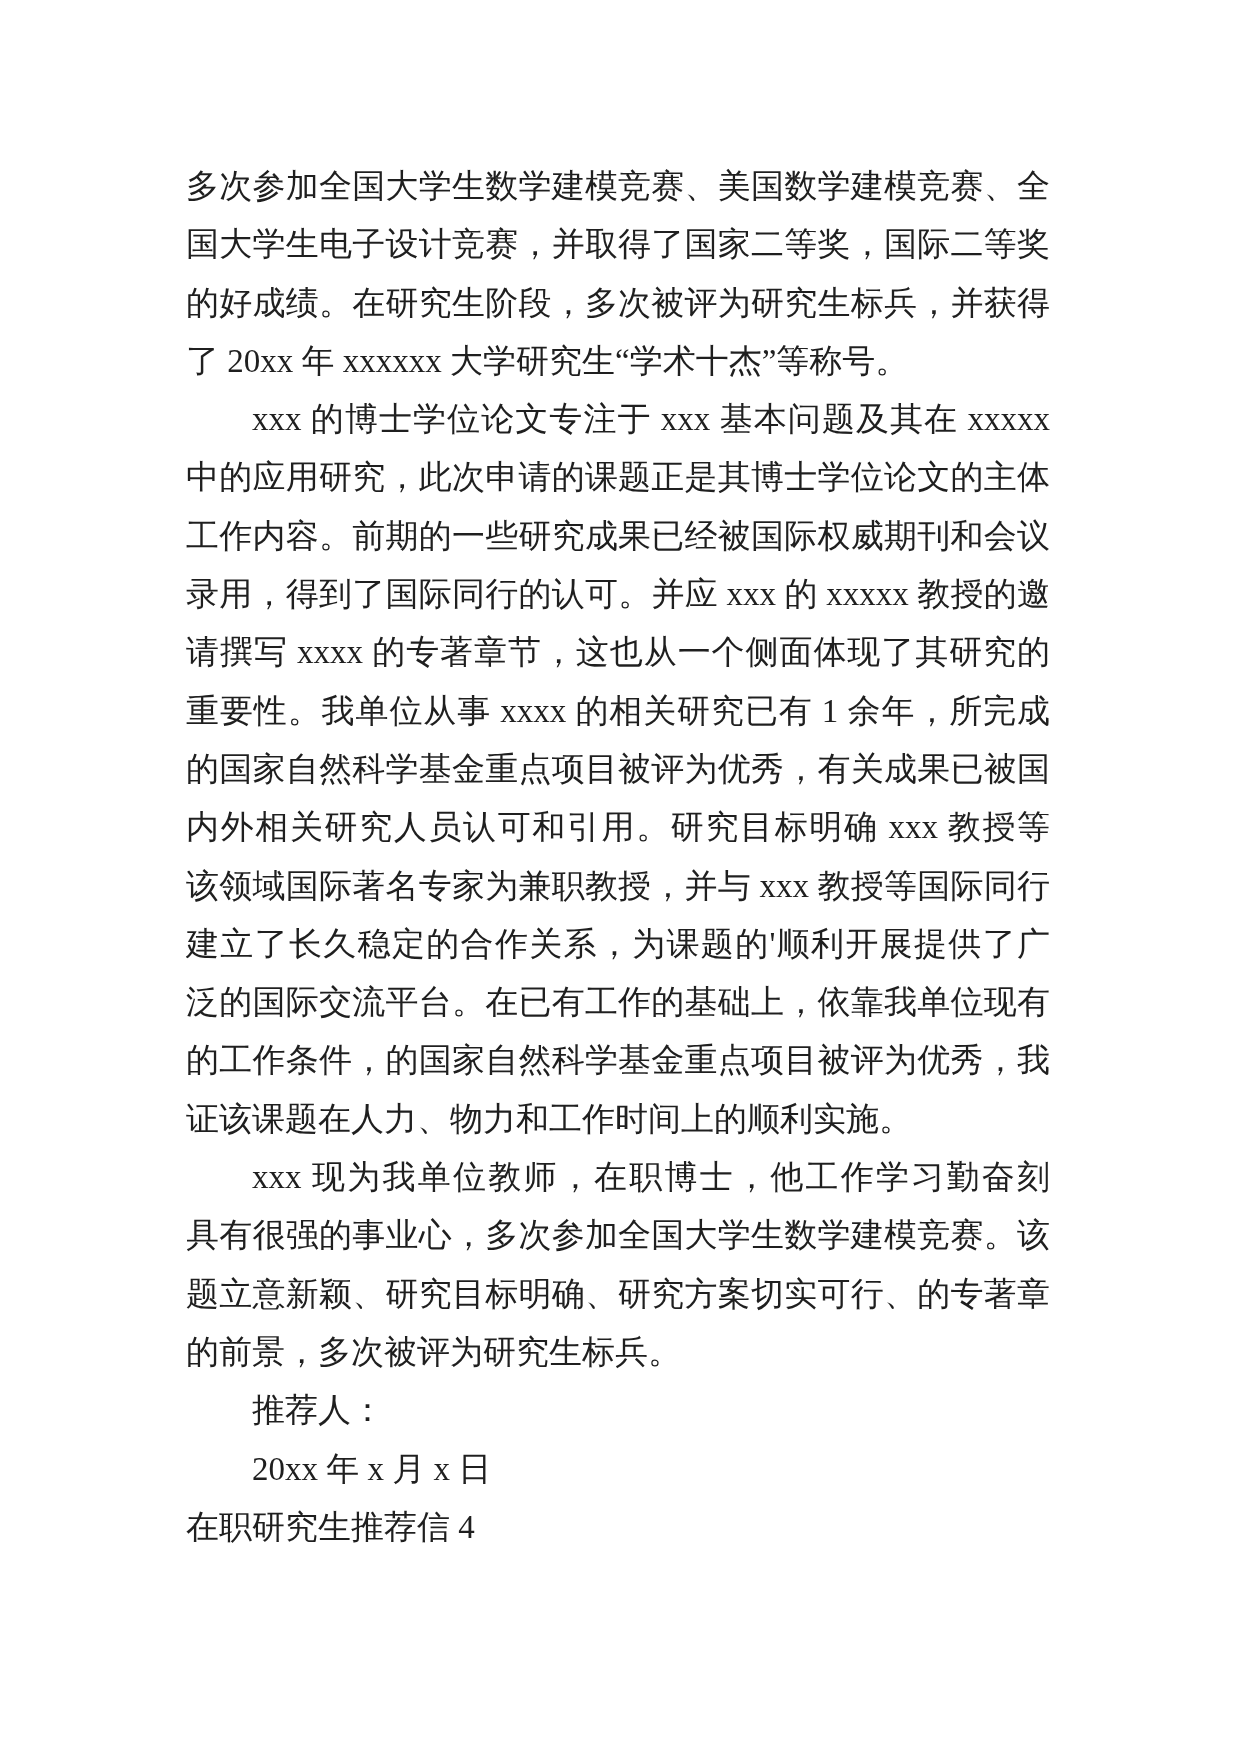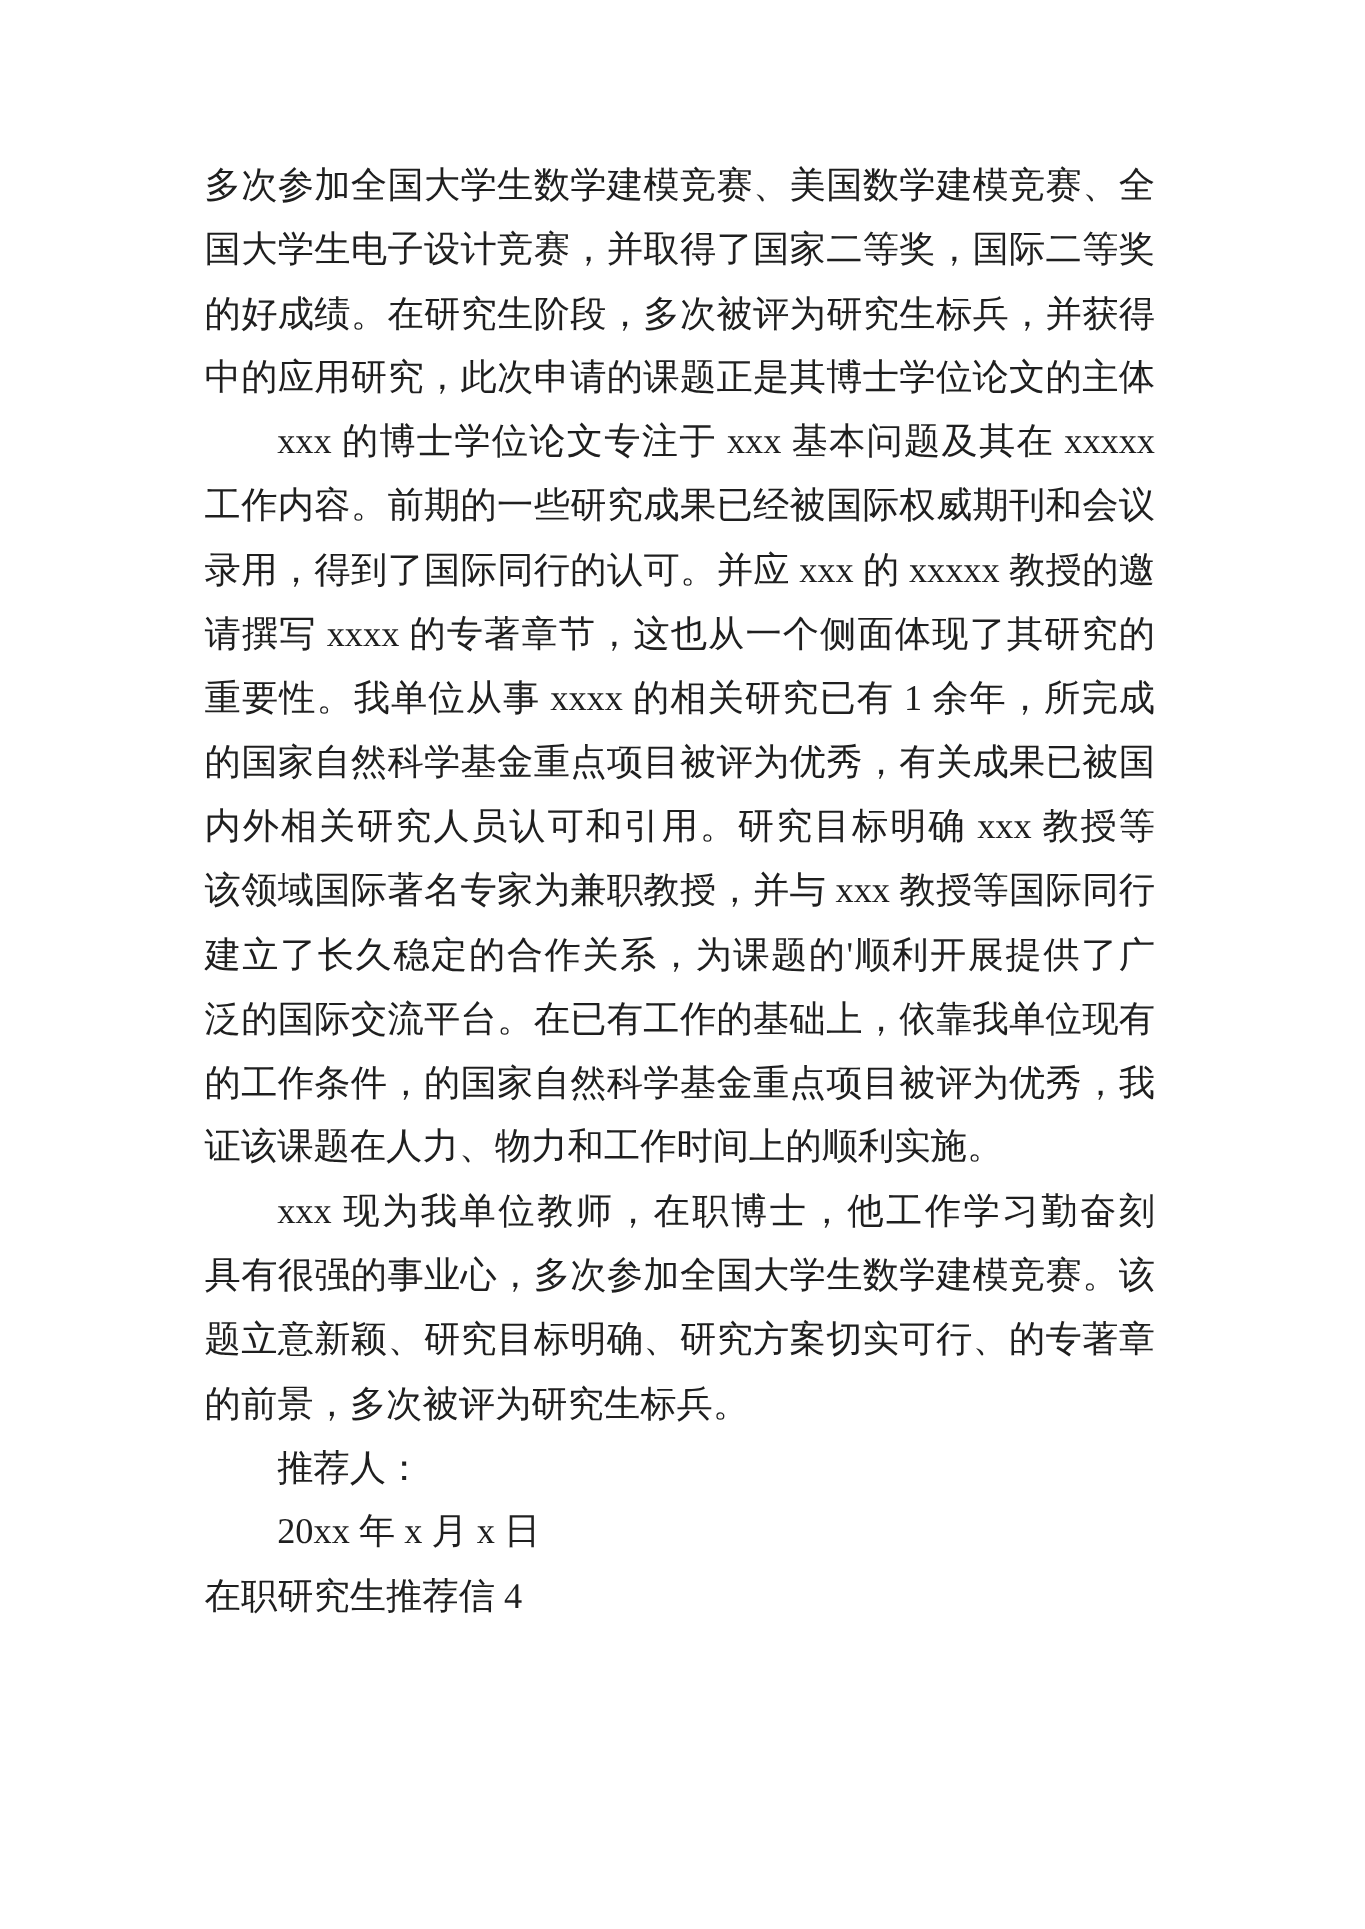--- a/index.html
+++ b/index.html
@@ -11,21 +11,21 @@
     position: relative;
     width: 1241px;
     height: 1754px;
     background: #ffffff;
     overflow: hidden;
     font-family: "Liberation Serif", "DejaVu Serif", serif;
   }
   .doc-body {
     position: absolute;
     left: 186px;
-    top: 140px;
+    top: 157px;
     width: 864px;
     color: #1f1f1f;
     font-size: 33px;
     font-weight: 400;
   }
   .line {
     height: 58.3px;
     line-height: 58.3px;
     white-space: nowrap;
     text-align: left;
@@ -44,22 +44,23 @@
   }
 </style>
 </head>
 <body>
 
 <div class="page">
   <div class="doc-body" id="doc-body">
       <div class="line fill">多次参加全国大学生数学建模竞赛、美国数学建模竞赛、全</div>
       <div class="line fill">国大学生电子设计竞赛，并取得了国家二等奖，国际二等奖</div>
       <div class="line fill">的好成绩。在研究生阶段，多次被评为研究生标兵，并获得</div>
+      <div class="line">了 20xx 年 xxxxxx 大学研究生“学术十杰”等称号。</div>
+      <div class="line indent fill">xxx 的博士学位论文专注于 xxx 基本问题及其在 xxxxx</div>
       <div class="line fill">中的应用研究，此次申请的课题正是其博士学位论文的主体</div>
-      <div class="line indent fill">xxx 的博士学位论文专注于 xxx 基本问题及其在 xxxxx</div>
       <div class="line fill">工作内容。前期的一些研究成果已经被国际权威期刊和会议</div>
       <div class="line fill">录用，得到了国际同行的认可。并应 xxx 的 xxxxx 教授的邀</div>
       <div class="line fill">请撰写 xxxx 的专著章节，这也从一个侧面体现了其研究的</div>
       <div class="line fill">重要性。我单位从事 xxxx 的相关研究已有 1 余年，所完成</div>
       <div class="line fill">的国家自然科学基金重点项目被评为优秀，有关成果已被国</div>
       <div class="line fill">内外相关研究人员认可和引用。研究目标明确 xxx 教授等</div>
       <div class="line fill">该领域国际著名专家为兼职教授，并与 xxx 教授等国际同行</div>
       <div class="line fill">建立了长久稳定的合作关系，为课题的'顺利开展提供了广</div>
       <div class="line fill">泛的国际交流平台。在已有工作的基础上，依靠我单位现有</div>
       <div class="line fill">的工作条件，的国家自然科学基金重点项目被评为优秀，我保</div>

